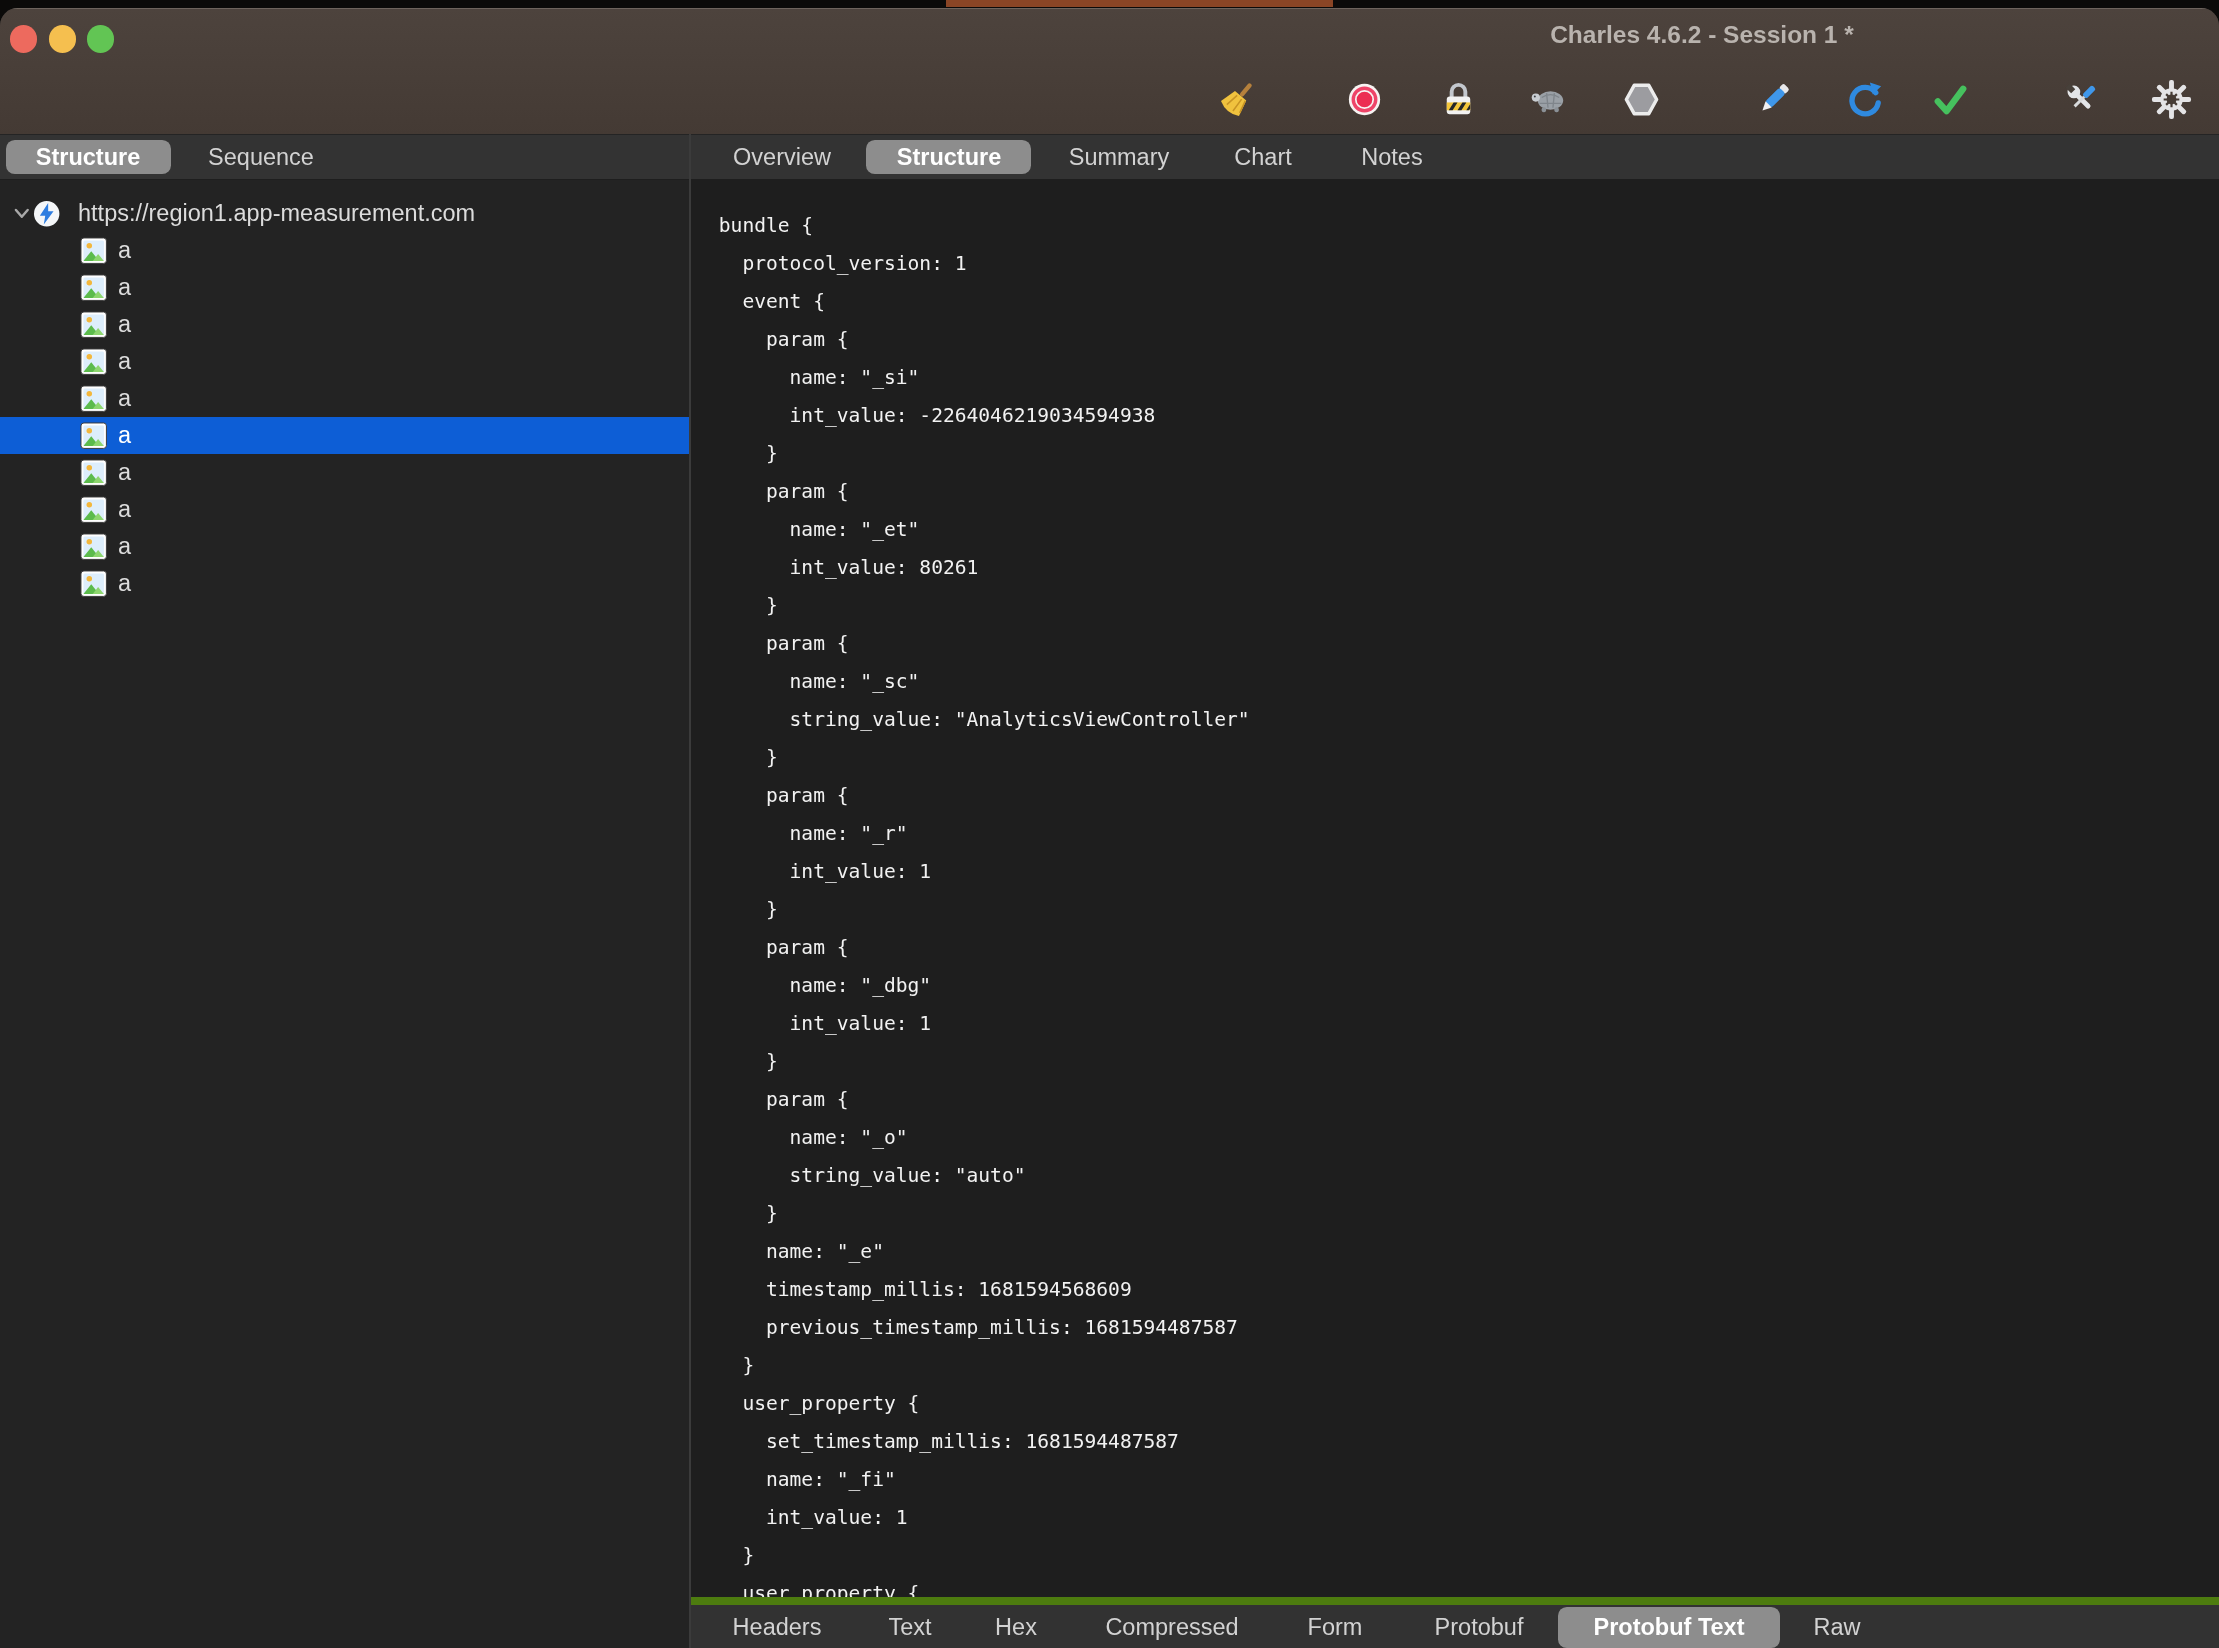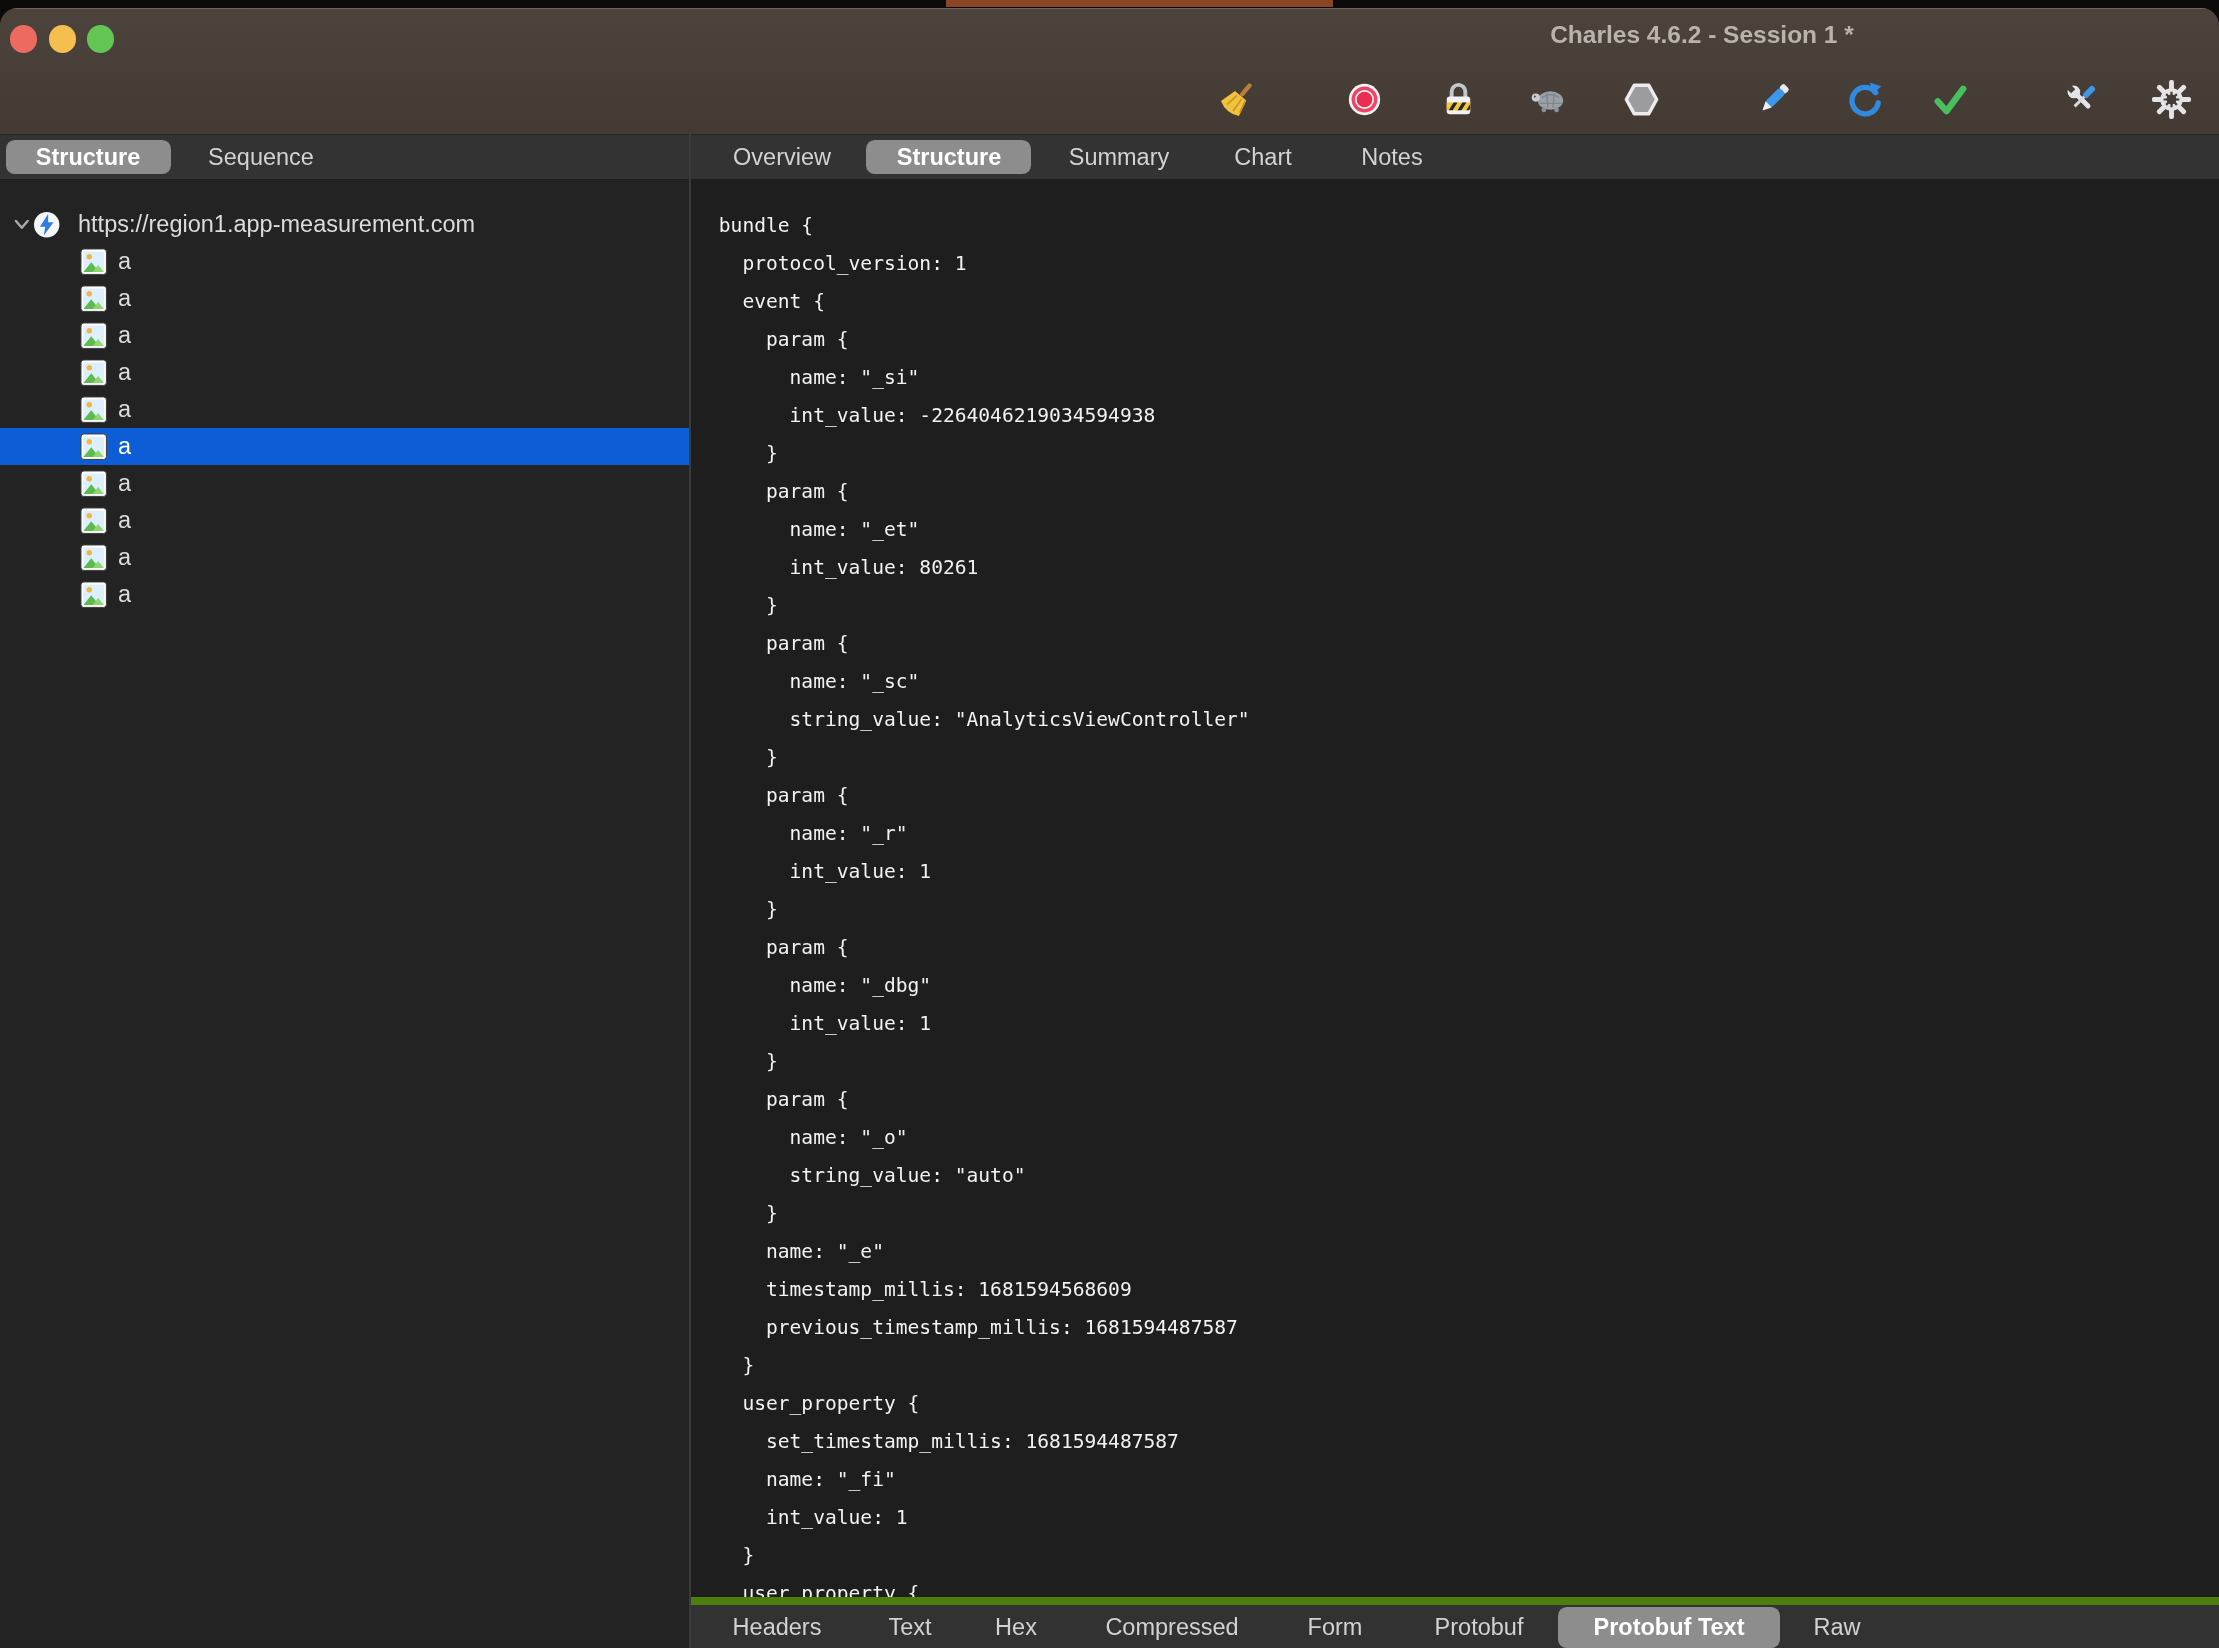--- a/index.html
+++ b/index.html
@@ -32,21 +32,21 @@
   .tab-label { position:absolute; top:50%; transform:translate(-50%,-50%);
     font-size:23.5px; color:#d2d2d2; white-space:nowrap; }
   .tab-label.sel { color:#ffffff; font-weight:bold; }
 
   
   .left-panel { position:absolute; left:0; top:172px; width:689px; bottom:0; background:#232323; overflow:hidden; }
   .right-panel { position:absolute; left:691px; right:0; top:172px; bottom:52px; background:#1e1e1e; overflow:hidden; }
   .vdivider { position:absolute; left:689px; top:126px; bottom:0; width:2px; background:#3b3b3b; z-index:5; }
 
   
-  .tree { padding-top:2px;margin-top:24px; }
+  .tree { padding-top:15px; }
   .trow { position:relative; height:37px; }
   .trow .chev { position:absolute; left:11.8px; top:10.8px; }
   .trow .chev.collapsed { transform:rotate(-90deg); }
   .trow .favicon { position:absolute; left:33px; top:4.9px; }
   .trow .imgicon { position:absolute; left:80px; top:4.9px; }
   .trow .tlabel { position:absolute; left:78px; top:50%; transform:translateY(-50%);
     font-size:23.5px; color:#dcdcdc; white-space:nowrap; }
   .trow.child .tlabel { left:118px; }
   .trow.selected { background:#0d5ed6; }
   .trow.selected .tlabel { color:#ffffff; }

